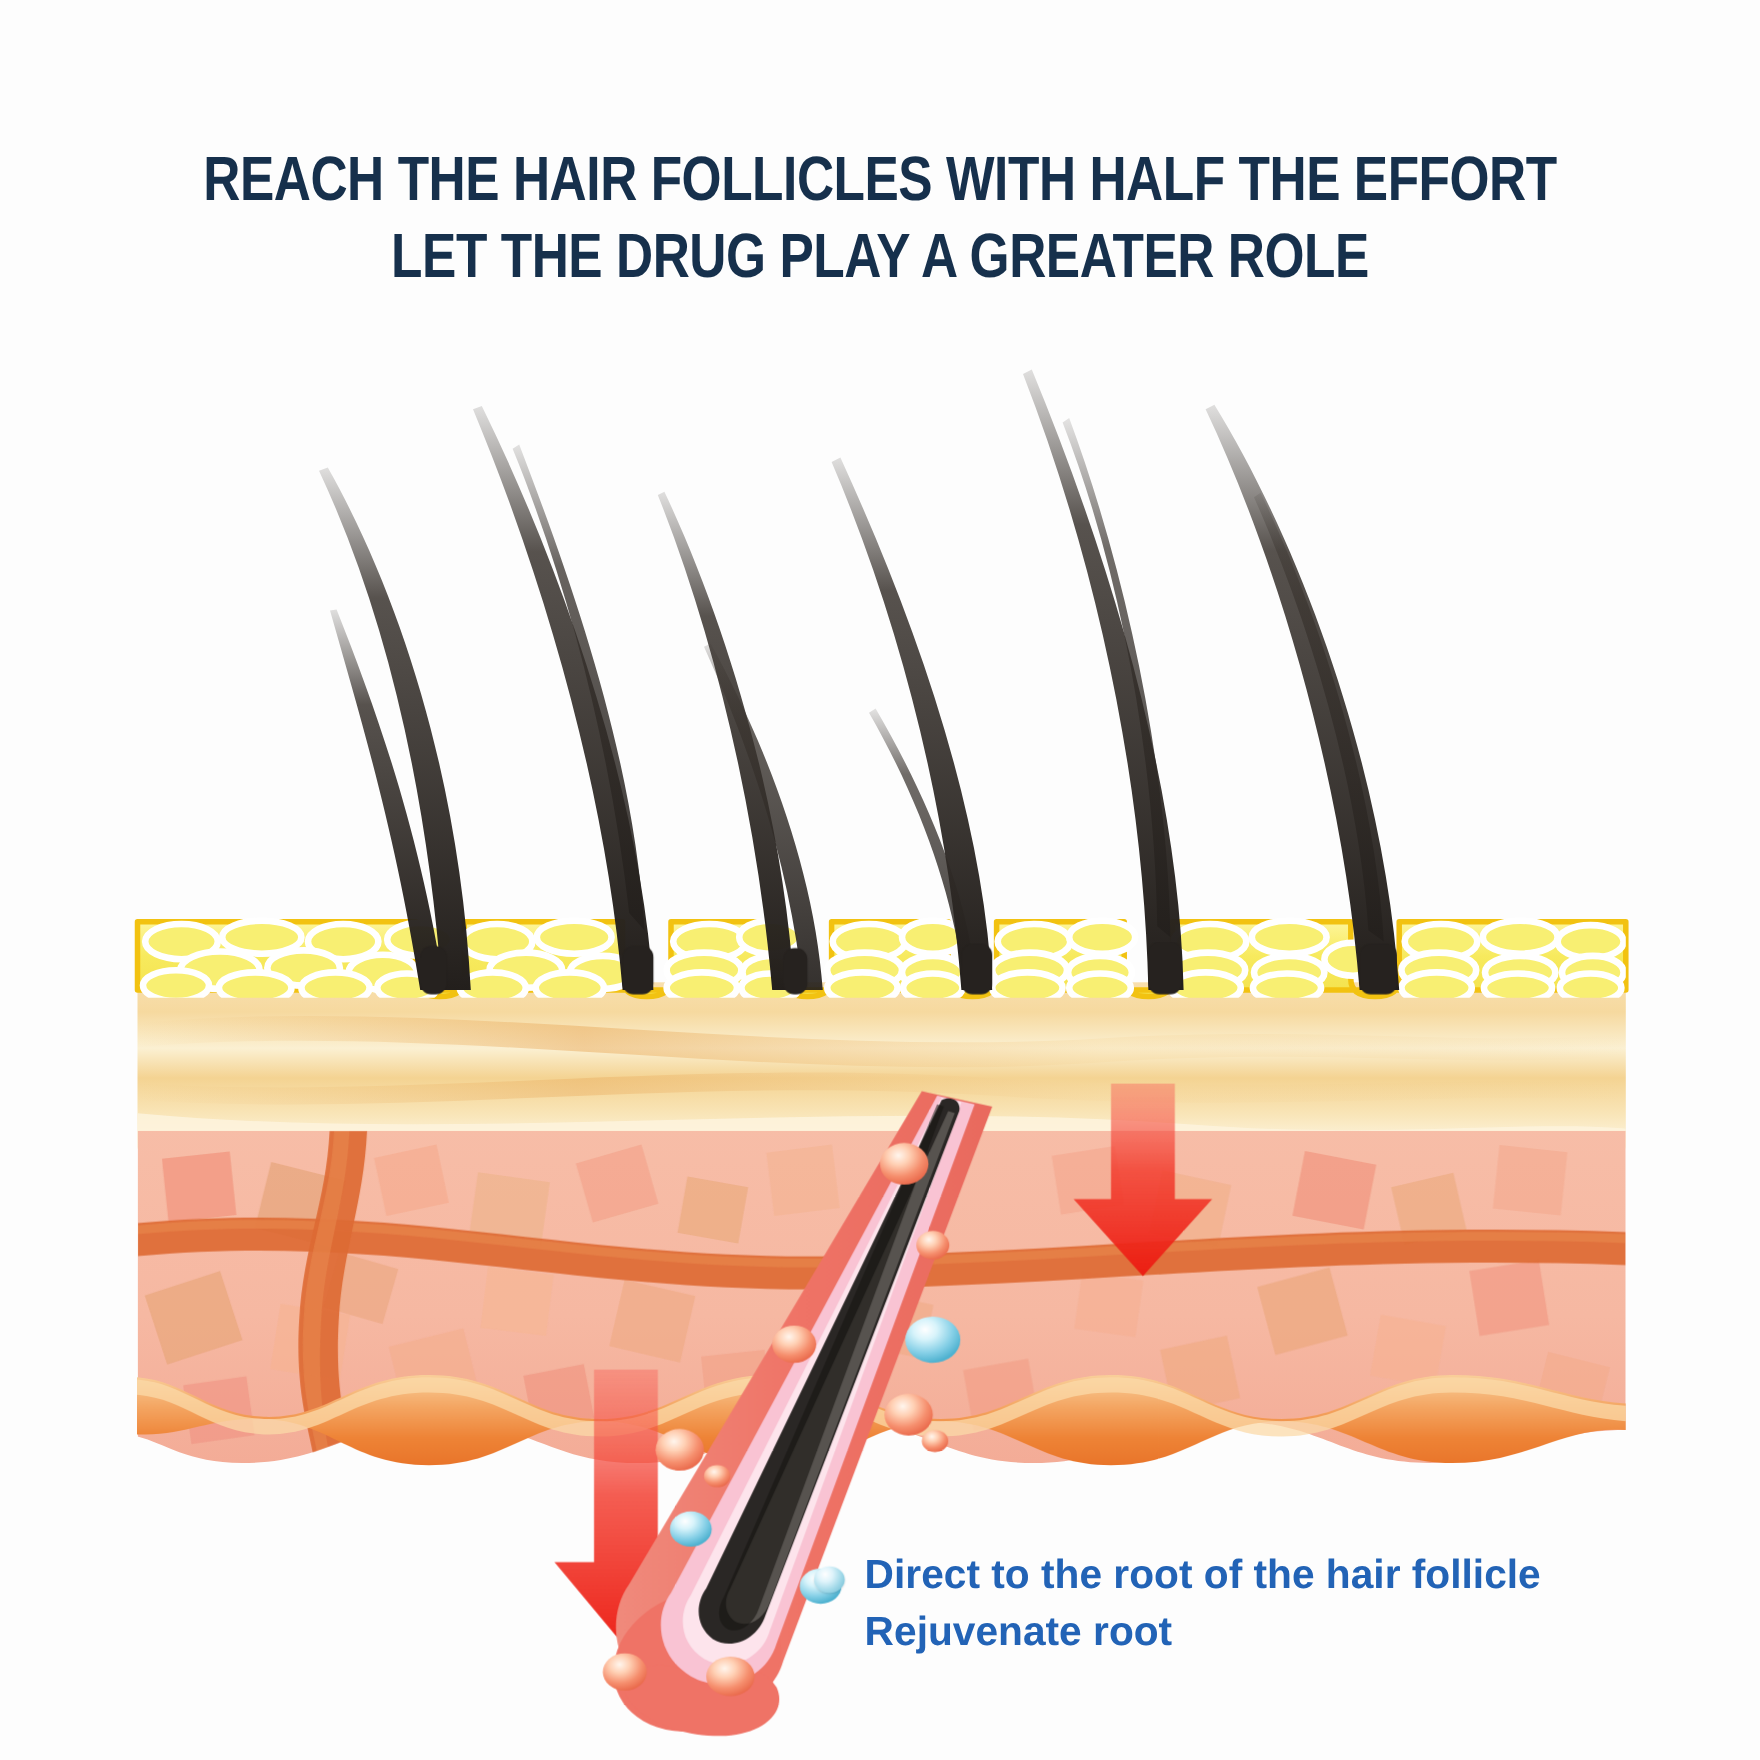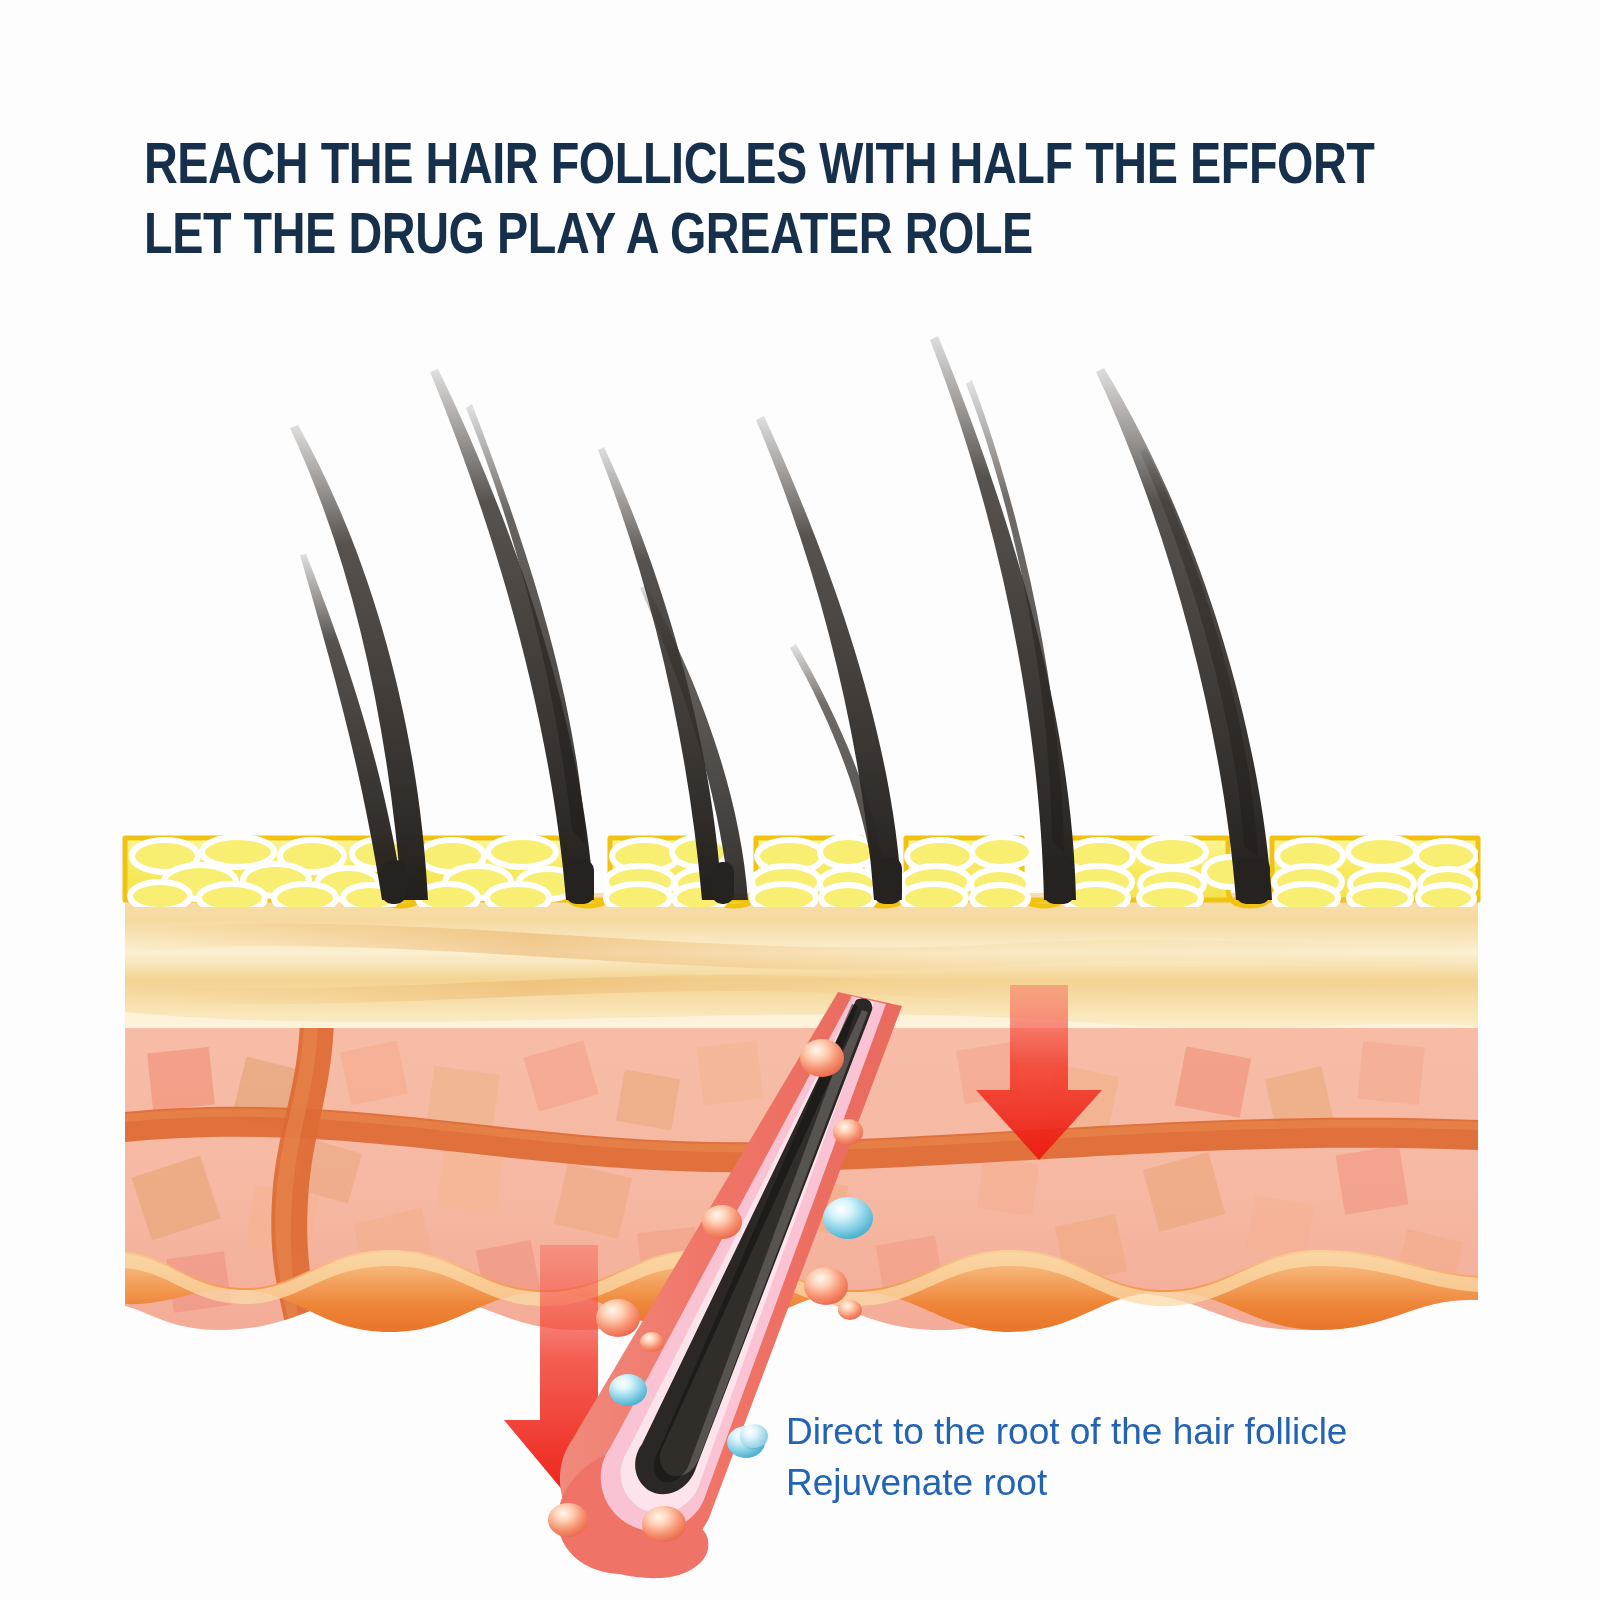--- a/index.html
+++ b/index.html
@@ -8,21 +8,21 @@
     background:#fdfdfd;
     font-family:"Liberation Sans", sans-serif;
     overflow:hidden;
     position:relative;
   }
   #stage{position:absolute;inset:0;width:1600px;height:1600px;}
 
   
   #title-block{
     position:absolute;left:0;top:128px;width:1600px;
-    text-align:left;
+    text-align:center;
     pointer-events:none;
   }
   .title-line{
     display:block;
     color:#16304c;
     font-family:"Liberation Sans", sans-serif;
     font-weight:700;
     font-size:57px;
     line-height:70px;
     letter-spacing:-0.5px;
@@ -33,21 +33,21 @@
 
   
   #caption-block{
     position:absolute;left:786px;top:1406px;width:700px;
   }
   .caption-line{
     display:block;
     color:#2263b6;
     font-size:37px;
     line-height:51px;
-    font-weight:400;
+    font-weight:700;
     white-space:nowrap;
   }
   #caption-bullet{
     position:absolute;left:740px;top:1424px;
     width:28px;height:24px;border-radius:50%;
     background:radial-gradient(circle at 36% 30%, #ffffff 0%, #dff4fb 28%, #9fd8e8 62%, #6ab6cd 100%);
     box-shadow:0 1px 2px rgba(0,0,0,.12);
   }
 
   svg{display:block;}

